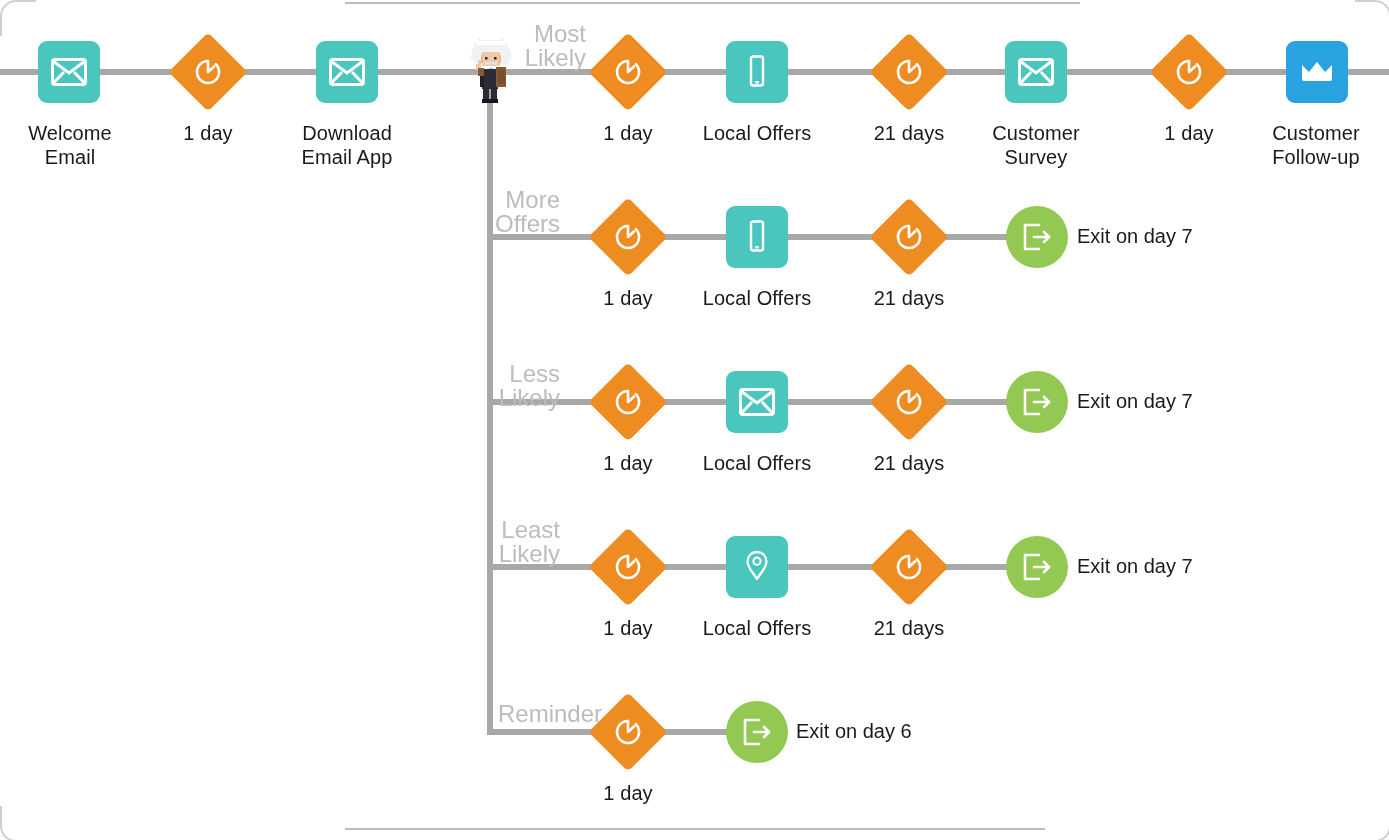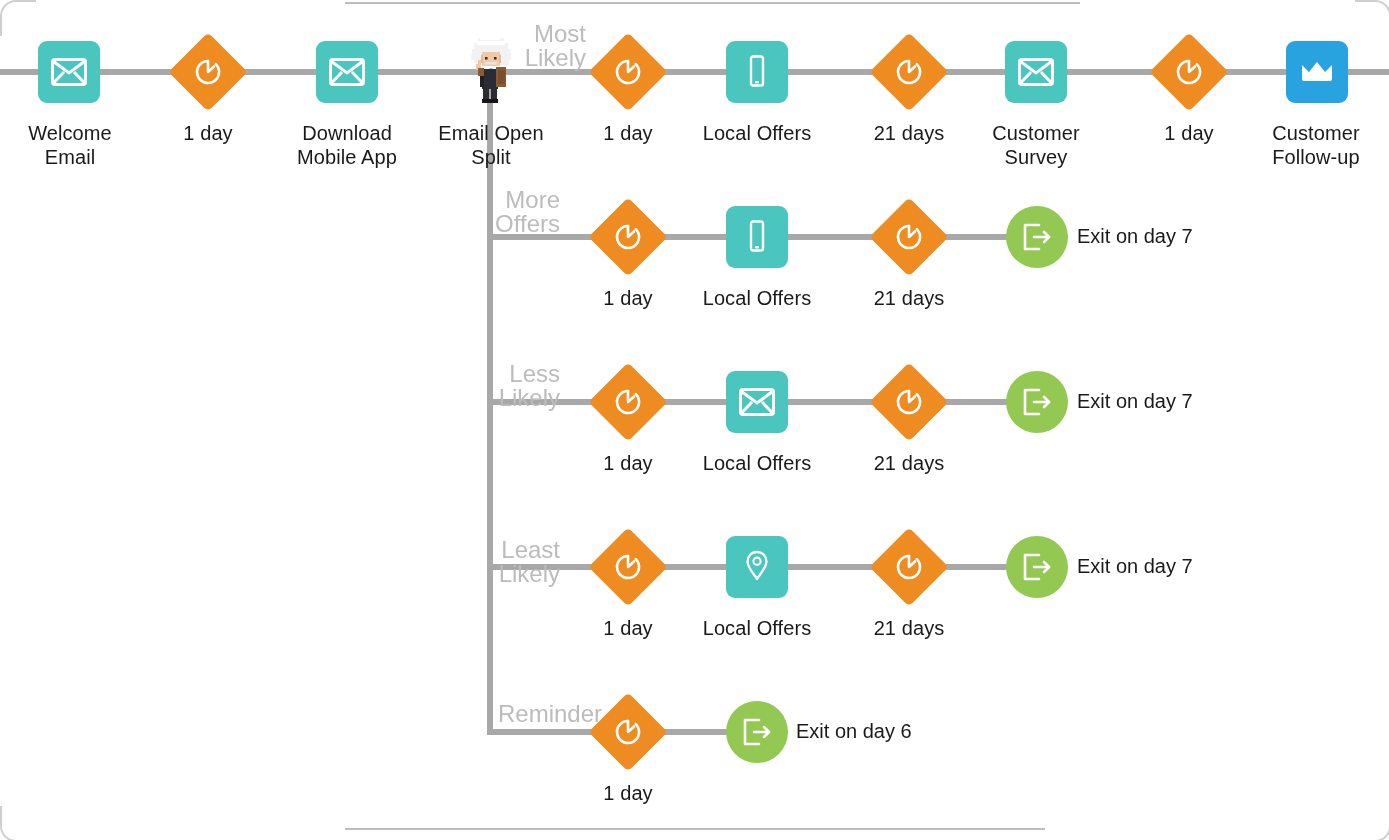--- a/index.html
+++ b/index.html
@@ -135,21 +135,21 @@
         <svg width="36" height="28" viewBox="0 0 36 28">
           <rect x="1.5" y="1.5" width="33" height="25" rx="2.5" fill="none" stroke="#ffffff" stroke-width="3"></rect>
           <path d="M2.5 3.5 L18 15 L33.5 3.5" fill="none" stroke="#ffffff" stroke-width="3"></path>
           <path d="M2.5 25 L13 14" fill="none" stroke="#ffffff" stroke-width="3"></path>
           <path d="M33.5 25 L23 14" fill="none" stroke="#ffffff" stroke-width="3"></path>
         </svg>
       </span>
     </div>
   </div>
   <div class="label" style="left:271px;top:121px;width:152px;">Download
-Mobile App</div>
+Email App</div>
 
   <div class="node einstein" style="left:468px;top:34px;">
     <span class="ico">
       <svg width="46" height="72" viewBox="0 0 46 72">
 
         <g fill="#f2f2f2">
           <rect x="10" y="4" width="26" height="5"></rect>
           <rect x="6" y="9" width="34" height="6"></rect>
           <rect x="4" y="15" width="38" height="6"></rect>
           <rect x="6" y="21" width="10" height="8"></rect>
@@ -184,22 +184,20 @@
         <rect x="10" y="26" width="3" height="5" fill="#f0c9a8"></rect>
         <rect x="10" y="34" width="6" height="8" fill="#8a5a33"></rect>
 
         <rect x="15" y="54" width="6" height="12" fill="#2b2b35"></rect>
         <rect x="23" y="54" width="6" height="12" fill="#2b2b35"></rect>
         <rect x="14" y="65" width="8" height="4" fill="#15151c"></rect>
         <rect x="22" y="65" width="8" height="4" fill="#15151c"></rect>
       </svg>
     </span>
   </div>
-  <div class="label" style="left:415px;top:121px;width:152px;">Email Open
-Split</div>
 
   <div class="branch-label" style="left:440px;top:22px;width:146px;">Most
 Likely</div>
 
   <div class="node" style="left:600px;top:44px;">
     <div class="dia">
       <span class="ico">
         <svg width="30" height="30" viewBox="0 0 30 30">
           <path d="M15 4 a11 11 0 1 0 7.8 3.2" fill="none" stroke="#ffffff" stroke-width="2.6" stroke-linecap="round"></path>
           <path d="M15 4 L15 15 L21 9.5" fill="none" stroke="#ffffff" stroke-width="2.6" stroke-linecap="round" stroke-linejoin="round"></path>
@@ -371,21 +369,21 @@
         <svg width="32" height="30" viewBox="0 0 32 30">
           <path d="M18 3 L4 3 L4 27 L18 27" fill="none" stroke="#ffffff" stroke-width="2.6" stroke-linecap="round" stroke-linejoin="round"></path>
           <path d="M13 15 L28 15" fill="none" stroke="#ffffff" stroke-width="2.6" stroke-linecap="round"></path>
           <path d="M23 10 L28 15 L23 20" fill="none" stroke="#ffffff" stroke-width="2.6" stroke-linecap="round" stroke-linejoin="round"></path>
         </svg>
       </span>
     </div>
   </div>
   <div class="exit-label" style="left:1077px;top:389px;">Exit on day 7</div>
 
-  <div class="branch-label" style="left:414px;top:538px;width:146px;">Least
+  <div class="branch-label" style="left:414px;top:518px;width:146px;">Least
 Likely</div>
 
   <div class="node" style="left:600px;top:539px;">
     <div class="dia">
       <span class="ico">
         <svg width="30" height="30" viewBox="0 0 30 30">
           <path d="M15 4 a11 11 0 1 0 7.8 3.2" fill="none" stroke="#ffffff" stroke-width="2.6" stroke-linecap="round"></path>
           <path d="M15 4 L15 15 L21 9.5" fill="none" stroke="#ffffff" stroke-width="2.6" stroke-linecap="round" stroke-linejoin="round"></path>
         </svg>
       </span>

